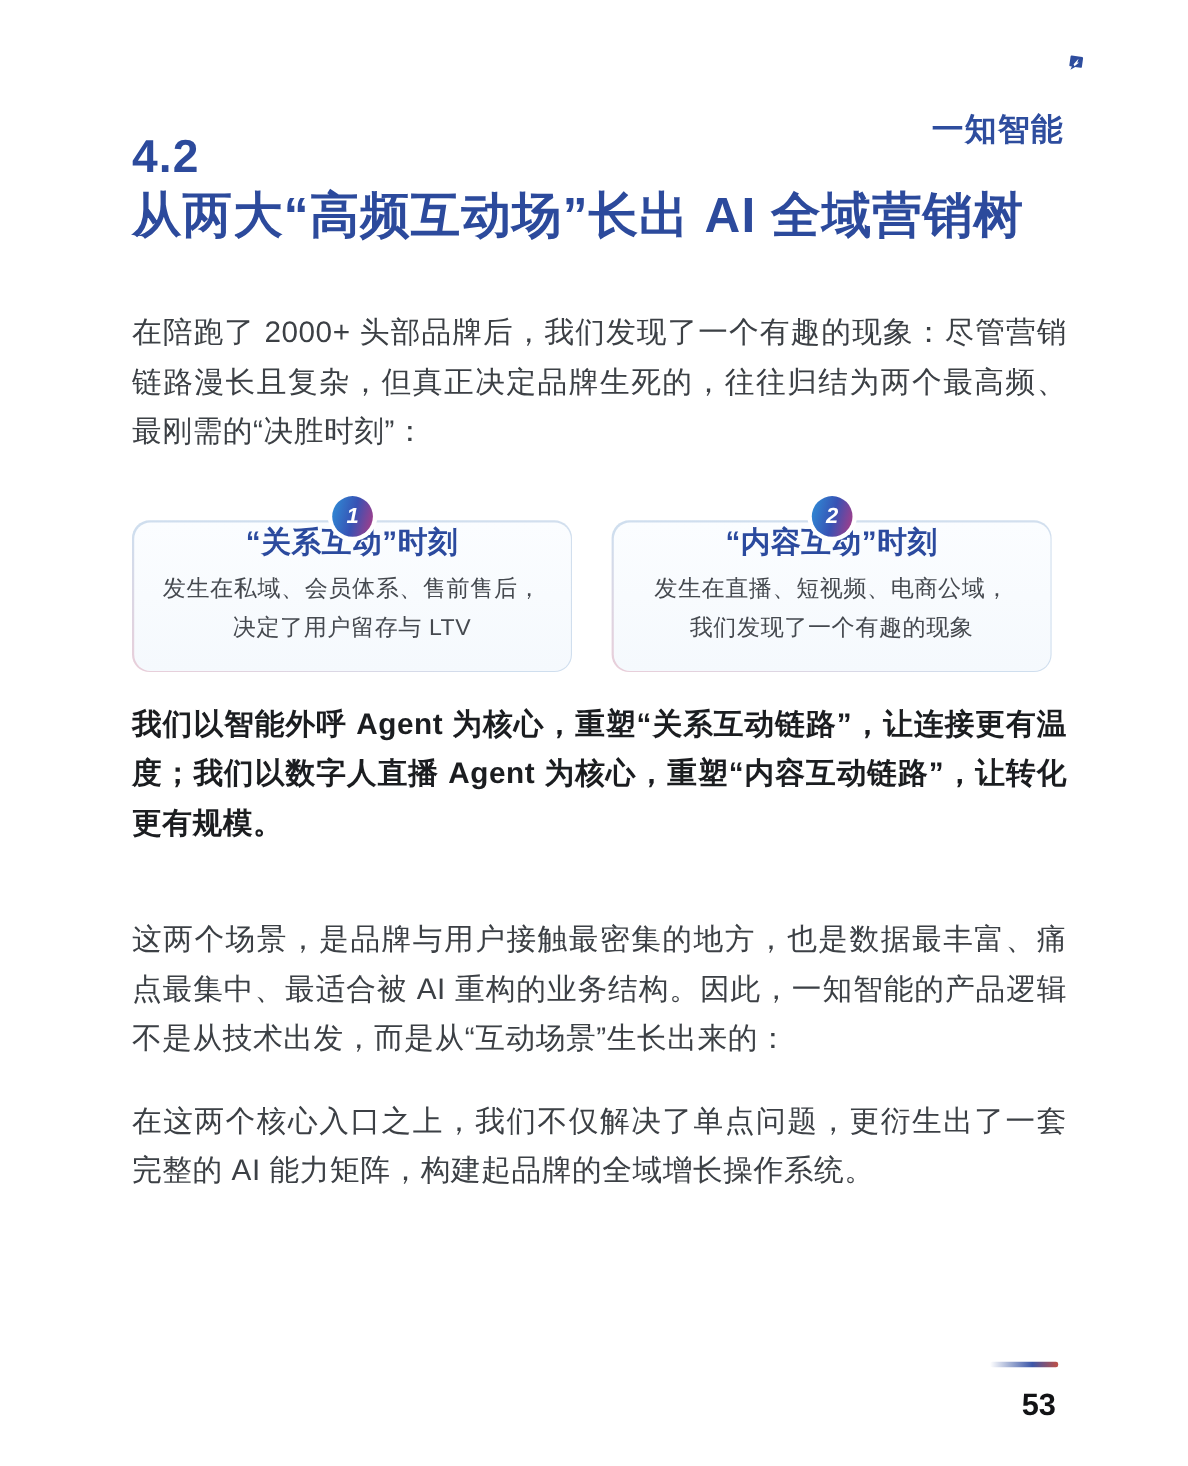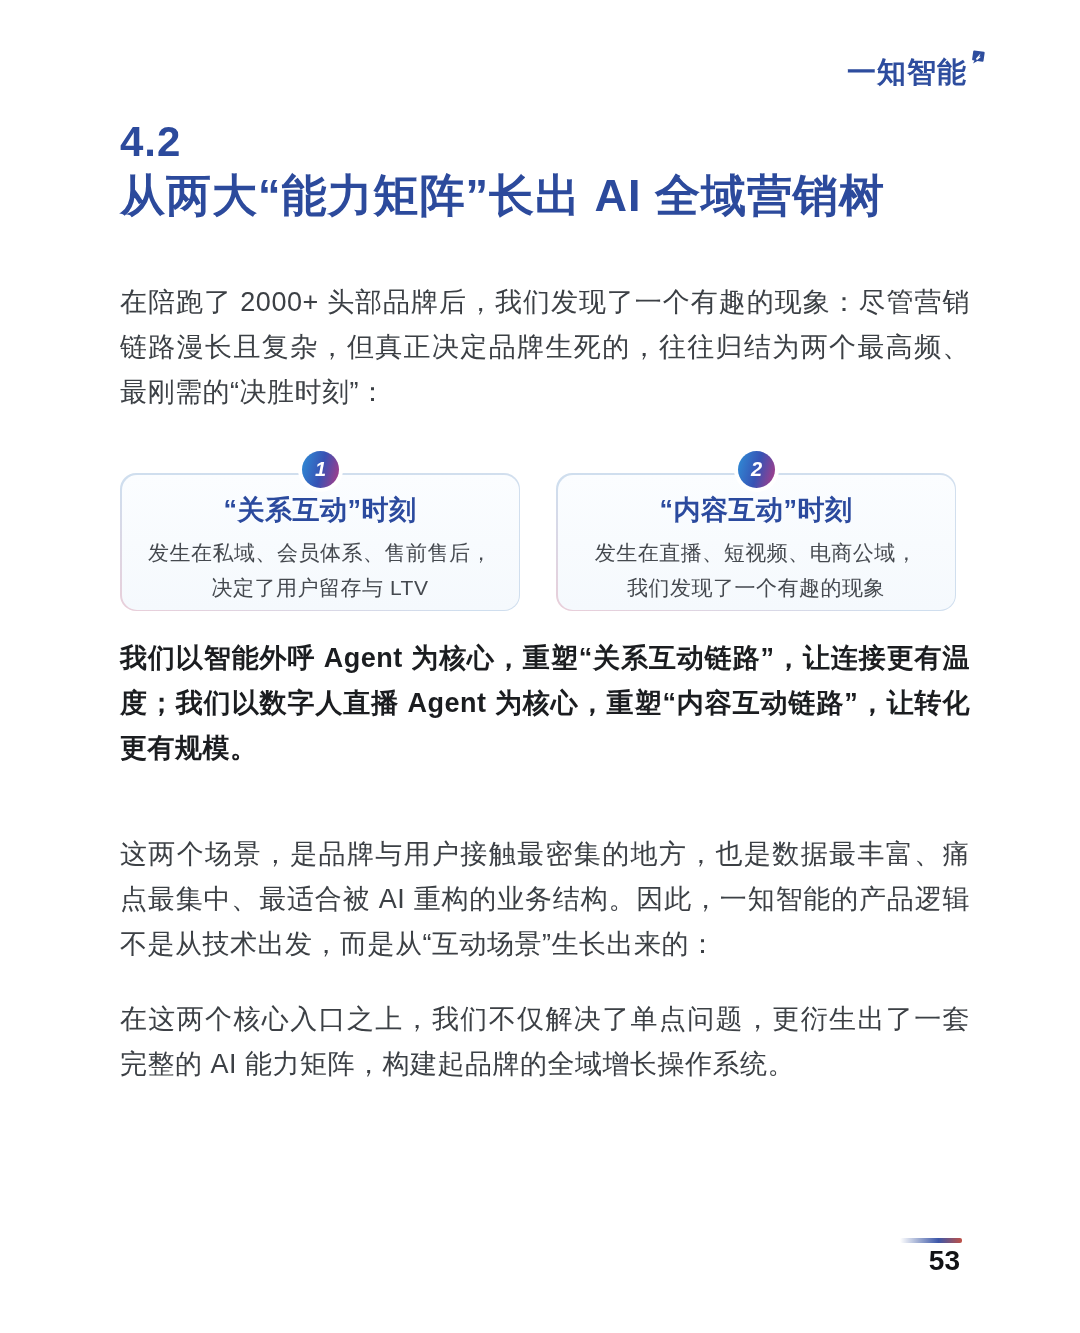--- a/index.html
+++ b/index.html
@@ -9,21 +9,21 @@
     background:#ffffff;
     overflow:hidden;
     font-family:"Liberation Sans","DejaVu Sans",sans-serif;
     color:#3c4045;
   }
   
   .header{position:absolute;top:58px;right:95px;}
   .logo{display:flex;align-items:flex-start;}
   .logo-text{
     font-size:29px;font-weight:bold;color:#2e4d9e;
-    letter-spacing:1px;line-height:1;
+    letter-spacing:1px;line-height:1;margin-top:46px;
   }
   .logo-mark{display:inline-block;margin:-8px 0 0 3px;}
   
   .content{padding:0 110px 0 120px;}
   .title{
     margin:116px 0 0 0;
     color:#2c4a9c;font-weight:bold;
   }
   .title-num{display:block;font-size:42px;line-height:52px;letter-spacing:1px;}
   .title-text{display:block;font-size:45px;line-height:56px;letter-spacing:1px;white-space:nowrap;}
@@ -53,42 +53,42 @@
     padding:1.5px;
     background:linear-gradient(200deg,#d2dfee 0%,#cfdeee 55%,#e9ced9 100%);
     box-sizing:border-box;
   }
   .card-inner{
     width:100%;height:100%;
     border-radius:15px;
     background:linear-gradient(180deg,#fbfdff 0%,#f5f9fd 100%);
     box-sizing:border-box;
     text-align:center;
-    padding-top:19px;
+    padding-top:2px;
   }
   .badge{
     position:absolute;top:-22px;left:50%;
     width:37px;height:37px;margin-left:-18px;
     border-radius:50%;
     background:linear-gradient(105deg,#2f8fd8 0%,#3752b4 52%,#b23a84 100%);
     box-shadow:0 0 0 4px #ffffff;
     color:#ffffff;font-size:20px;font-weight:bold;font-style:italic;
     display:flex;align-items:center;justify-content:center;
   }
   .card-title{
     font-size:27px;font-weight:bold;color:#2b4a9e;
     line-height:32px;margin-bottom:9px;letter-spacing:.5px;
   }
   .card-line{
     font-size:21px;color:#45494f;line-height:35px;letter-spacing:.5px;
   }
   
   .footer{
     position:absolute;top:1238px;right:118px;
-    display:flex;flex-direction:column;align-items:flex-end;
+    display:flex;flex-direction:column;align-items:flex-end;gap:16px;
   }
   .footer-rule{
     width:62px;height:5px;border-radius:2px;
     background:linear-gradient(to right,rgba(255,255,255,0) 0%,#9fadd2 30%,#3d57a9 62%,#c05045 100%);
   }
   .page-number{
     margin-top:3px;padding-right:2px;
     font-size:28px;font-weight:bold;color:#121315;line-height:1.1;
   }
 </style>
@@ -106,21 +106,21 @@
           <path d="M6 8.5 L10.5 3.5 L9.3 7 L11 6.8 L6.8 10.2 Z" fill="#ffffff"></path>
         </svg>
       </span>
     </div>
   </div>
 
   <div class="content">
 
     <h1 class="title">
       <span class="title-num">4.2</span>
-      <span class="title-text">从两大“能力矩阵”长出 AI 全域营销树</span>
+      <span class="title-text">从两大“高频互动场”长出 AI 全域营销树</span>
     </h1>
 
     <p class="para intro">在陪跑了 2000+ 头部品牌后，我们发现了一个有趣的现象：尽管营销链路漫长且复杂，但真正决定品牌生死的，往往归结为两个最高频、最刚需的“决胜时刻”：</p>
 
     <div class="cards">
 
       <div class="card">
         <div class="badge">1</div>
         <div class="card-inner">
           <div class="card-title">“关系互动”时刻</div>

